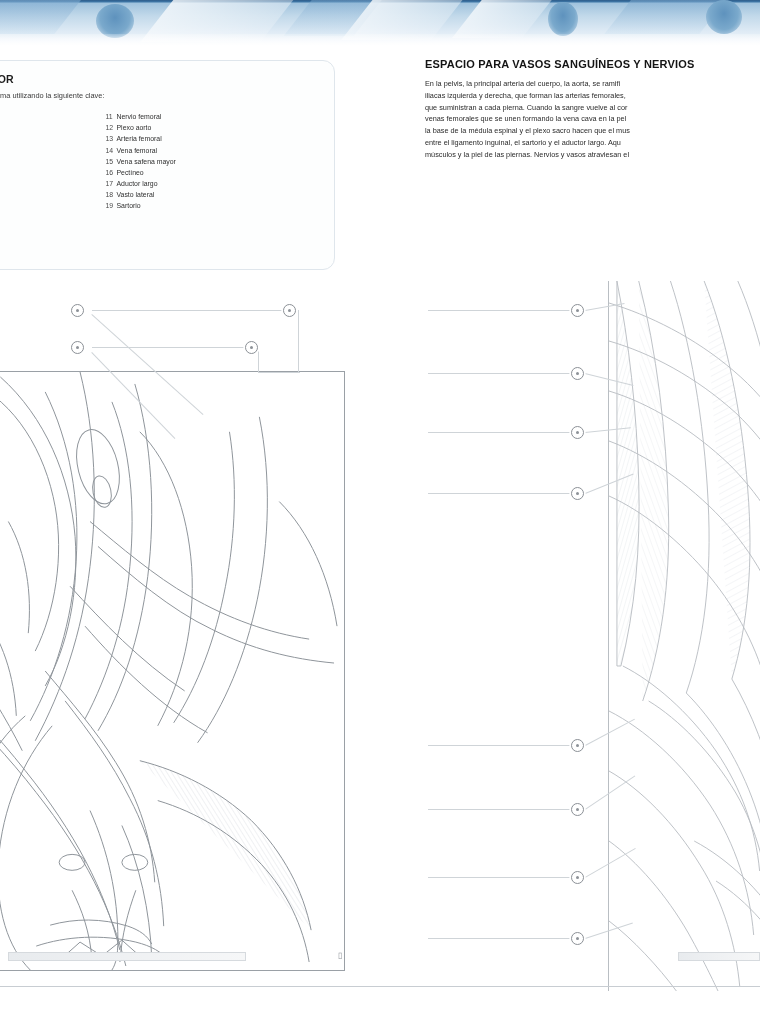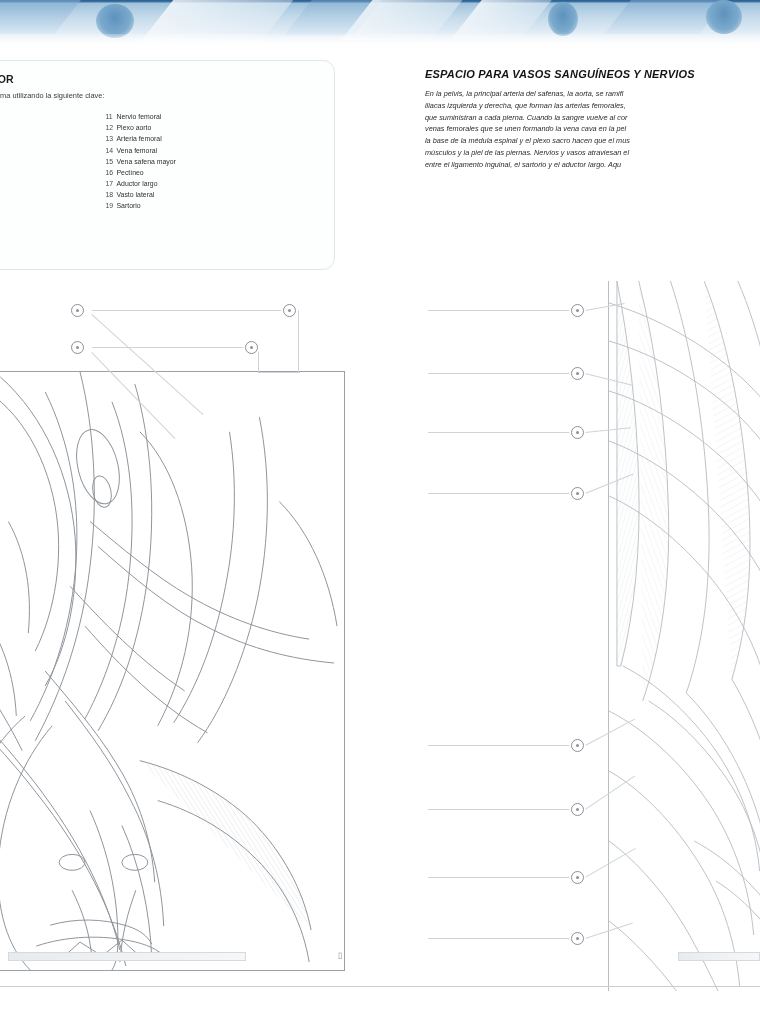--- a/index.html
+++ b/index.html
@@ -67,21 +67,21 @@
   .legend-cols { display: flex; gap: 26px; }
   .legend-col { flex: 1; }
   .legend-item {
     font-size: 6.9px; color: #2e2e2e; line-height: 1.62;
     white-space: nowrap; filter: blur(.5px);
   }
   .legend-item .num { display: inline-block; min-width: 11px; color:#4a4a4a; }
 
   
   .right-col {
-    position: absolute; left: 425px; top: 22px; width: 330px; font-style: italic;
+    position: absolute; left: 425px; top: 12px; width: 330px;
   }
   .rc-title {
     font-size: 11px; font-weight: bold; letter-spacing: .2px;
     color: #141414; margin: 0 0 8px 0; white-space: nowrap;
     filter: blur(.35px);
   }
   .rc-body { font-size: 7.3px; color: #2b2b2b; line-height: 1.62; filter: blur(.5px); }
   .rc-body p { margin: 0; white-space: nowrap; overflow: hidden; }
 
   
@@ -188,27 +188,27 @@
         <div class="legend-item"><span class="num">17</span><span>Aductor largo</span></div>
         <div class="legend-item"><span class="num">18</span><span>Vasto lateral</span></div>
         <div class="legend-item"><span class="num">19</span><span>Sartorio</span></div>
       </div>
     </div>
   </div>
 
   <div class="right-col">
     <div class="rc-title">ESPACIO PARA VASOS SANGUÍNEOS Y NERVIOS</div>
     <div class="rc-body">
-      <p>En la pelvis, la principal arteria del safenas, la aorta, se ramifi</p>
+      <p>En la pelvis, la principal arteria del cuerpo, la aorta, se ramifi</p>
       <p>iliacas izquierda y derecha, que forman las arterias femorales,</p>
       <p>que suministran a cada pierna. Cuando la sangre vuelve al cor</p>
       <p>venas femorales que se unen formando la vena cava en la pel</p>
       <p>la base de la médula espinal y el plexo sacro hacen que el mus</p>
+      <p>entre el ligamento inguinal, el sartorio y el aductor largo. Aqu</p>
       <p>músculos y la piel de las piernas. Nervios y vasos atraviesan el</p>
-      <p>entre el ligamento inguinal, el sartorio y el aductor largo. Aqu</p>
     </div>
   </div>
 
   <div class="fig-left">
     <div class="art">
       <svg viewBox="0 0 505 600" preserveAspectRatio="none">
         <defs>
           <pattern id="hatchA" width="5" height="5" patternTransform="rotate(38)" patternUnits="userSpaceOnUse">
             <line x1="0" y1="0" x2="0" y2="5" stroke="#c9ced3" stroke-width="0.8"></line>
           </pattern>

